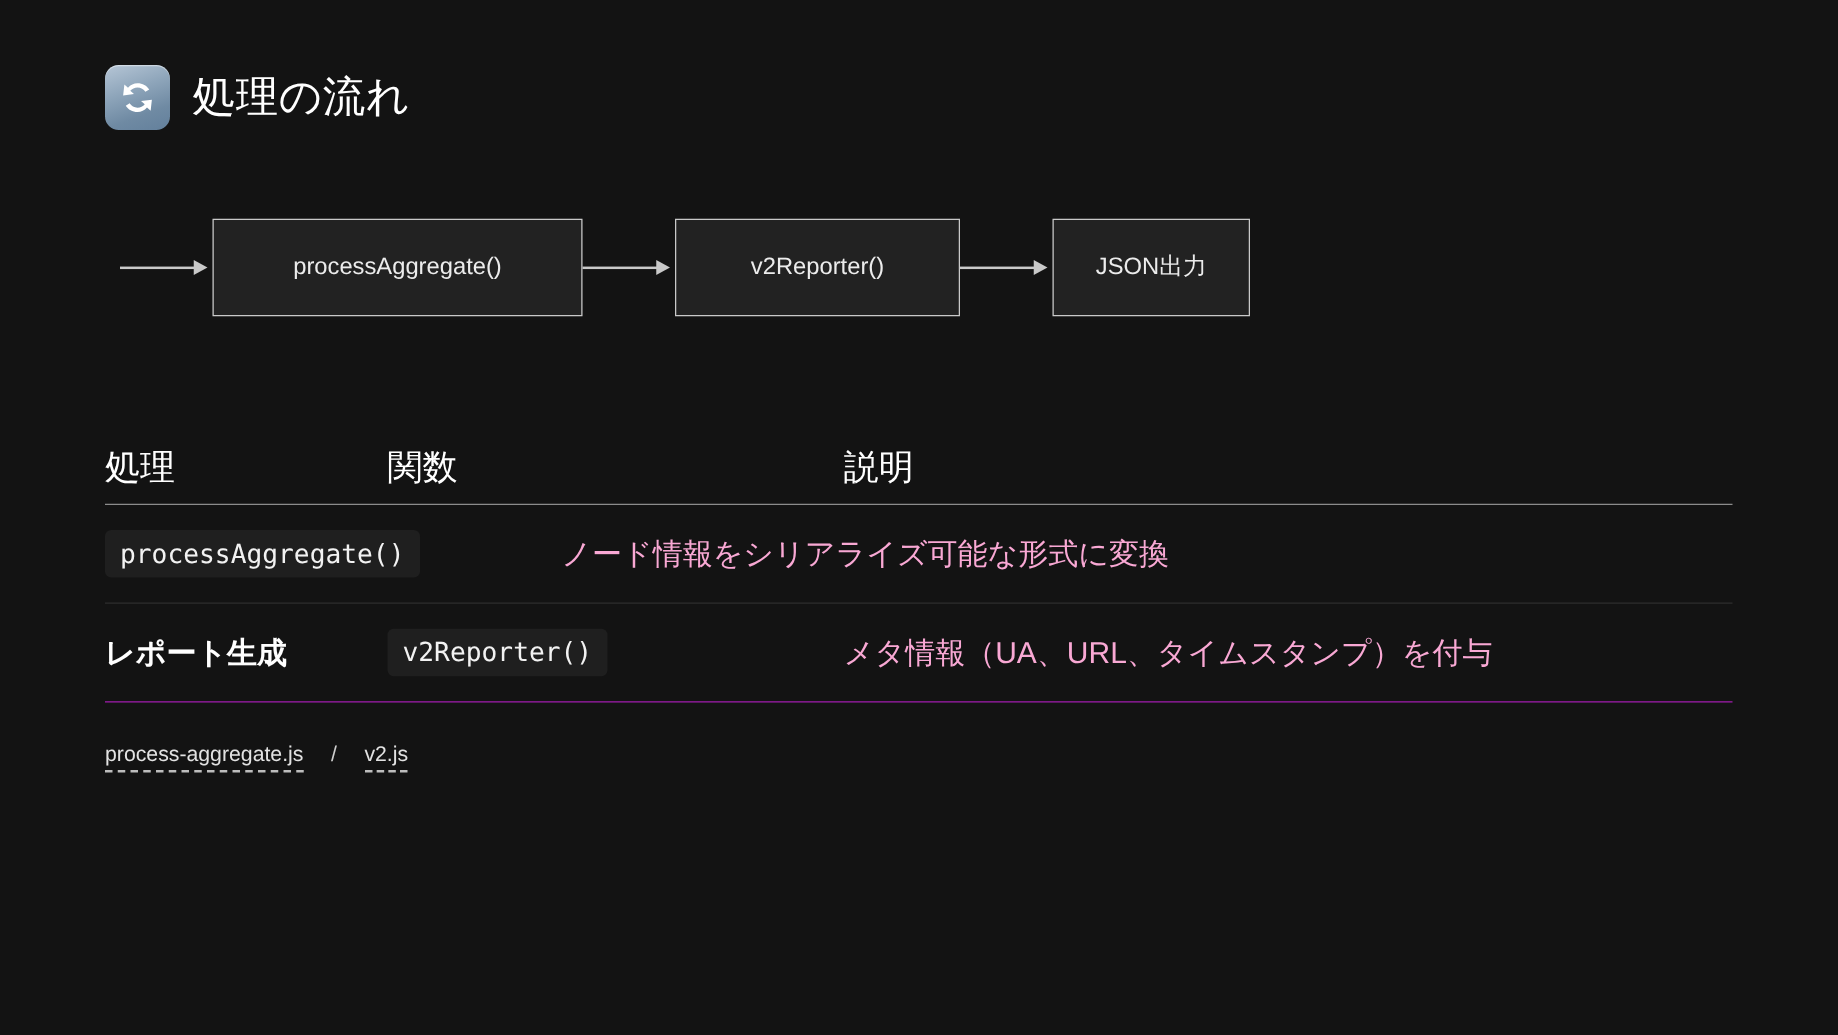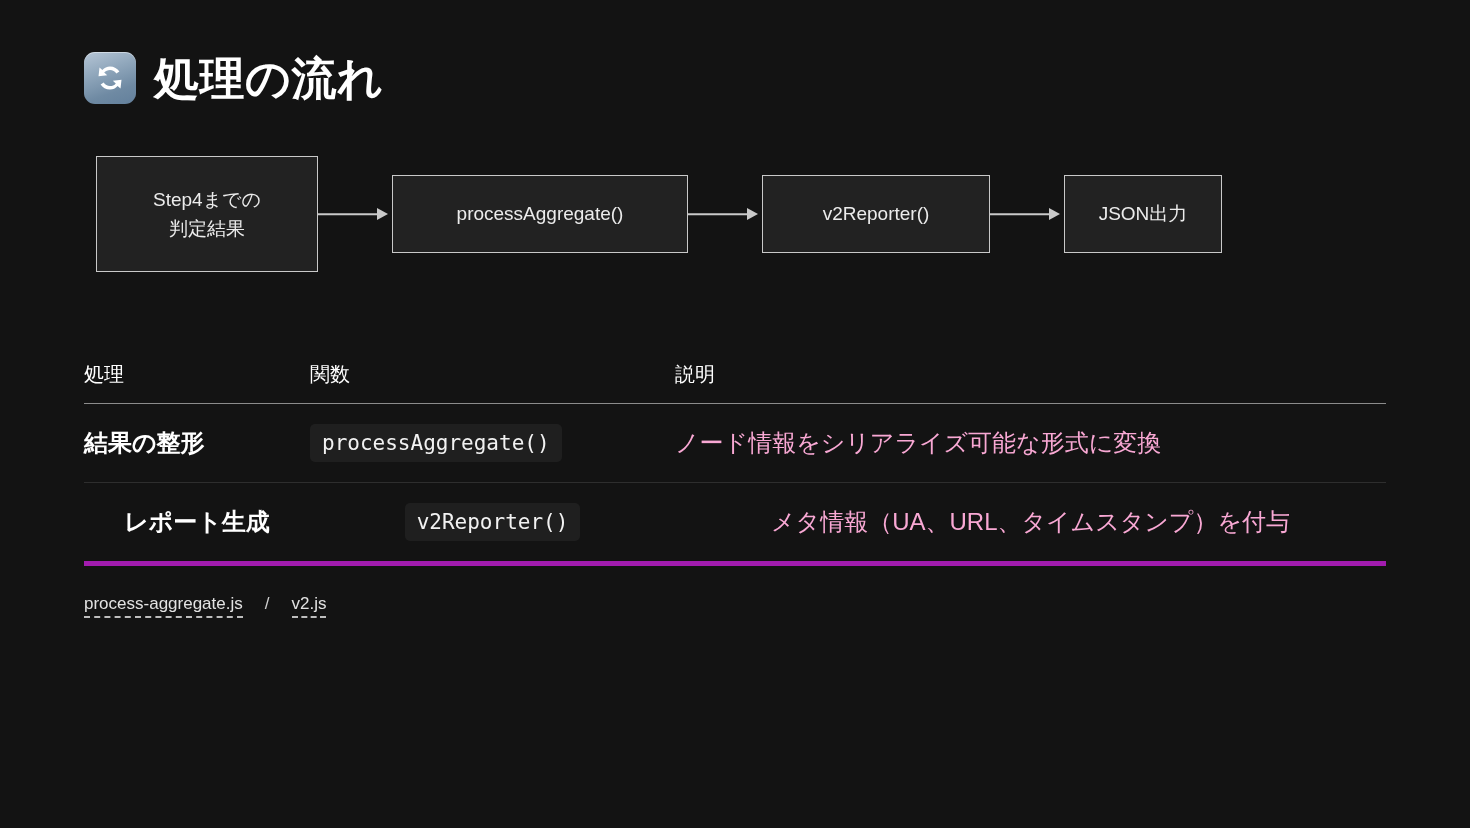--- a/index.html
+++ b/index.html
@@ -33,23 +33,23 @@
     border-radius: 11px;
     background: linear-gradient(160deg, #b6c6d6 0%, #8fa6bb 38%, #6f8aa3 72%, #63809c 100%);
     box-shadow: inset 0 1px 0 rgba(255,255,255,0.45);
     display: flex;
     align-items: center;
     justify-content: center;
     flex: none;
   }
   .app-icon svg { display: block; }
   .page-title {
-    font-size: 45px;
+    font-size: 34px;
     line-height: 1;
-    font-weight: 700;
+    font-weight: 400;
     letter-spacing: 0.5px;
     color: #ffffff;
     white-space: nowrap;
   }
 
   
   .flow {
     position: absolute;
     left: 96px;
     top: 156px;
@@ -114,29 +114,29 @@
   }
   .trow {
     display: flex;
     align-items: center;
   }
   .thead {
     height: 58px;
     border-bottom: 1px solid #8c8c8c;
   }
   .thead .cell {
-    font-size: 20px;
+    font-size: 28px;
     font-weight: 400;
     color: #ffffff;
   }
   .tbody-row {
     height: 78px;
     border-bottom: 1px solid #2e2e2e;
   }
-  .tbody-row.last { border-bottom: 5px solid #a21caf; text-align: center; }
+  .tbody-row.last { border-bottom: 1px solid #a21caf; }
   .cell { box-sizing: border-box; }
   .col-proc { width: 226px; flex: none; }
   .col-func { width: 365px; flex: none; }
   .col-desc { flex: 1 1 auto; }
 
   .proc-label {
     font-size: 24px;
     font-weight: 700;
     color: #ffffff;
     white-space: nowrap;
@@ -190,26 +190,20 @@
         <path d="M19 30.5c-4.0 0-7.5-2.0-9.4-5.0l3.1-1.9c1.3 2.1 3.7 3.5 6.3 3.5
                  c2.3 0 4.4-1.0 5.8-2.7l-3.0-2.6l8.7-1.1l-1.0 8.8l-2.9-2.6C24.6 29.2 22.0 30.5 19 30.5z"></path>
       </g>
     </svg>
   </span>
   <div class="page-title">処理の流れ</div>
 </div>
 
 <div class="flow">
 
-  <div class="flow-node multiline n0">
-    <div>
-      <span class="nl">Step4までの</span>
-      <span class="nl">判定結果</span>
-    </div>
-  </div>
 
   <div class="flow-arrow">
     <span class="shaft"></span>
     <span class="head"></span>
   </div>
 
   <div class="flow-node single n1">
     <span>processAggregate()</span>
   </div>
 
@@ -235,23 +229,20 @@
 
 <div class="table">
 
   <div class="trow thead">
     <div class="cell col-proc thead-cell">処理</div>
     <div class="cell col-func thead-cell">関数</div>
     <div class="cell col-desc thead-cell">説明</div>
   </div>
 
   <div class="trow tbody-row">
-    <div class="cell col-proc">
-      <span class="proc-label">結果の整形</span>
-    </div>
     <div class="cell col-func">
       <span class="code-chip">processAggregate()</span>
     </div>
     <div class="cell col-desc">
       <span class="desc-text">ノード情報をシリアライズ可能な形式に変換</span>
     </div>
   </div>
 
   <div class="trow tbody-row last">
     <div class="cell col-proc">

